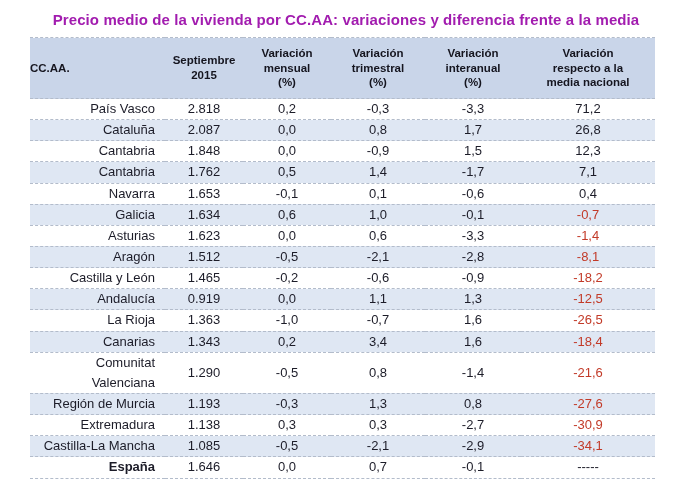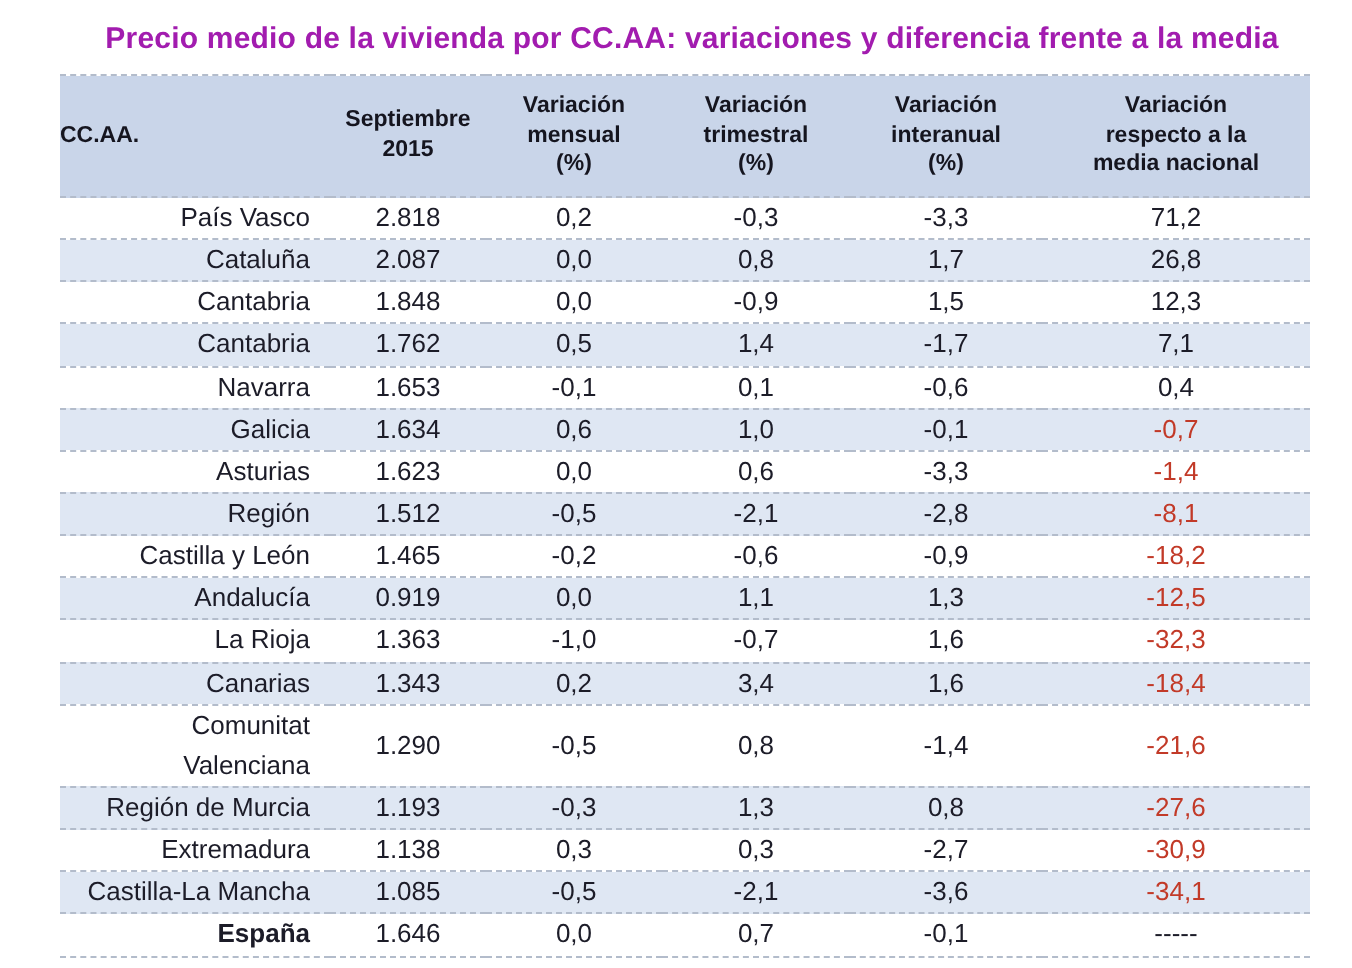--- a/index.html
+++ b/index.html
@@ -160,21 +160,21 @@
       </tr>
       <tr>
         <td class="col-name">Asturias</td>
         <td>1.623</td>
         <td>0,0</td>
         <td>0,6</td>
         <td>-3,3</td>
         <td class="neg">-1,4</td>
       </tr>
       <tr>
-        <td class="col-name">Región</td>
+        <td class="col-name">Aragón</td>
         <td>1.512</td>
         <td>-0,5</td>
         <td>-2,1</td>
         <td>-2,8</td>
         <td class="neg">-8,1</td>
       </tr>
       <tr>
         <td class="col-name">Castilla y León</td>
         <td>1.465</td>
         <td>-0,2</td>
@@ -189,21 +189,21 @@
         <td>1,1</td>
         <td>1,3</td>
         <td class="neg">-12,5</td>
       </tr>
       <tr>
         <td class="col-name">La Rioja</td>
         <td>1.363</td>
         <td>-1,0</td>
         <td>-0,7</td>
         <td>1,6</td>
-        <td class="neg">-32,3</td>
+        <td class="neg">-26,5</td>
       </tr>
       <tr>
         <td class="col-name">Canarias</td>
         <td>1.343</td>
         <td>0,2</td>
         <td>3,4</td>
         <td>1,6</td>
         <td class="neg">-18,4</td>
       </tr>
       <tr>
@@ -229,21 +229,21 @@
         <td>0,3</td>
         <td>0,3</td>
         <td>-2,7</td>
         <td class="neg">-30,9</td>
       </tr>
       <tr>
         <td class="col-name">Castilla-La Mancha</td>
         <td>1.085</td>
         <td>-0,5</td>
         <td>-2,1</td>
-        <td>-3,6</td>
+        <td>-2,9</td>
         <td class="neg">-34,1</td>
       </tr>
       <tr>
         <td class="col-name bold">España</td>
         <td>1.646</td>
         <td>0,0</td>
         <td>0,7</td>
         <td>-0,1</td>
         <td>-----</td>
       </tr>

